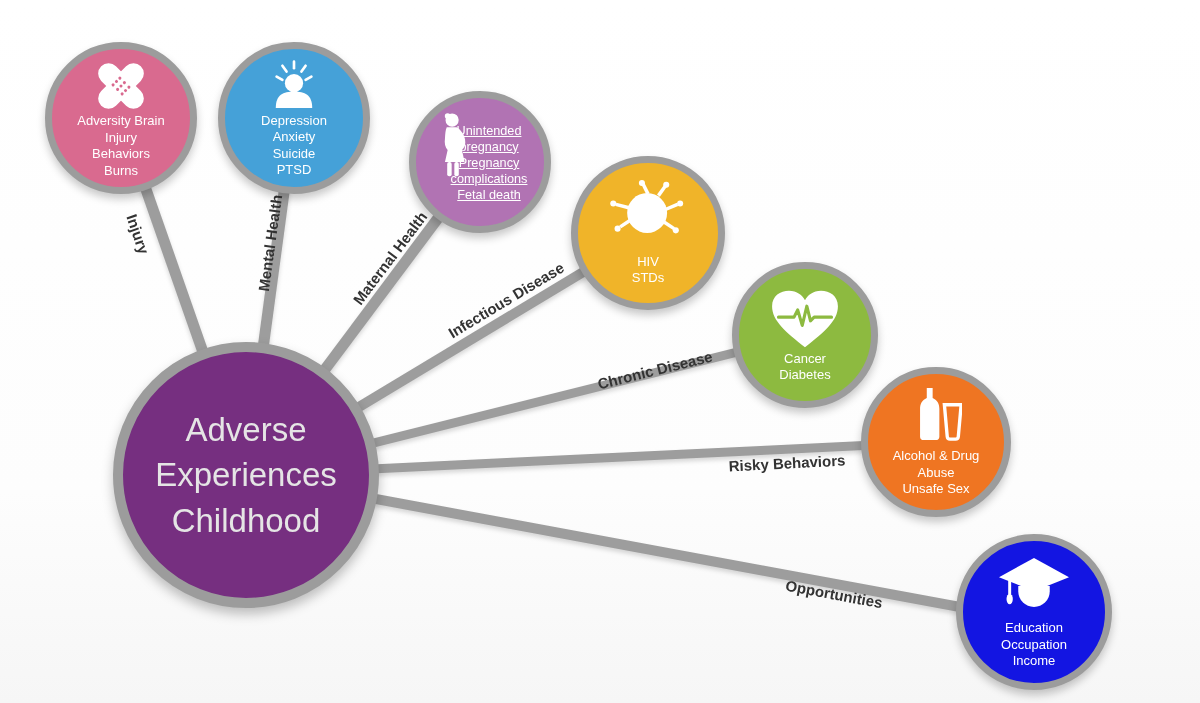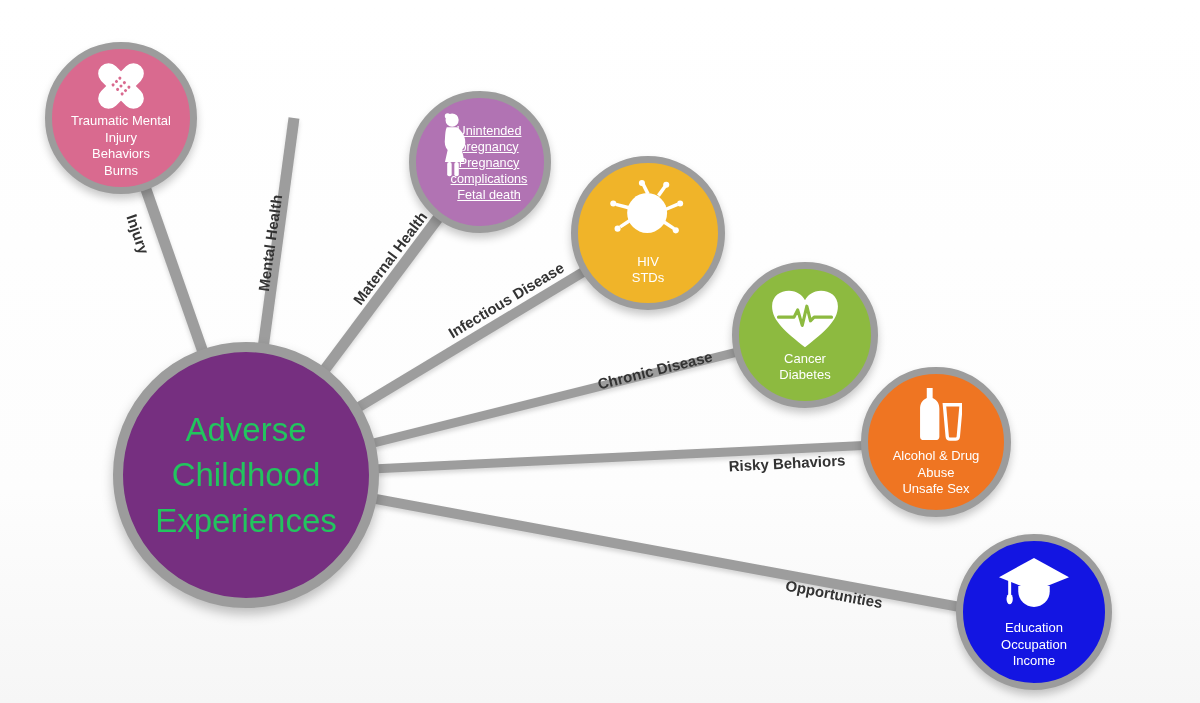--- a/index.html
+++ b/index.html
@@ -20,21 +20,21 @@
     display:flex; flex-direction:column; align-items:center; justify-content:center;
     color:#fff; text-align:center;
     box-shadow: 0 5px 9px rgba(0,0,0,0.22);
   }
   .node .nlines { font-size:13px; line-height:1.27; font-weight:400; }
   .node .icon { display:block; line-height:0; }
   .center-node {
     position:absolute; left:113px; top:342px; width:266px; height:266px;
     border-radius:50%; border:10px solid #9c9c9c; box-sizing:border-box;
     display:flex; flex-direction:column; align-items:center; justify-content:center;
-    color:#22c55e; text-align:center; font-size:33px; line-height:1.38; font-weight:400;
+    color:#e5e5e5; text-align:center; font-size:33px; line-height:1.38; font-weight:400;
     box-shadow: 0 6px 12px rgba(0,0,0,0.25);
   }
   .clabel {
     position:absolute; white-space:nowrap;
     font-size:15px; font-weight:600; color:#333;
     transform: translate(-50%,-50%) rotate(var(--rot));
   }
   
   .n-injury        { left:45px;  top:42px;  width:152px; height:152px; padding-top:4px; gap:2px; }
   .n-mental        { left:218px; top:42px;  width:152px; height:152px; gap:3px; }
@@ -65,22 +65,22 @@
   <div class="clabel" style="left:138px; top:234px; --rot:71deg;">Injury</div>
   <div class="clabel" style="left:270px; top:243px; --rot:-82deg;">Mental Health</div>
   <div class="clabel" style="left:390px; top:258px; --rot:-53deg;">Maternal Health</div>
   <div class="clabel" style="left:506px; top:300px; --rot:-31deg;">Infectious Disease</div>
   <div class="clabel" style="left:655px; top:370px; --rot:-14deg;">Chronic Disease</div>
   <div class="clabel" style="left:787px; top:463px; --rot:-3deg;">Risky Behaviors</div>
   <div class="clabel" style="left:834px; top:594px; --rot:10.5deg;">Opportunities</div>
 
   <div class="center-node" style="background-color: rgb(118, 47, 128);">
     <div>Adverse</div>
+    <div>Experiences</div>
     <div>Childhood</div>
-    <div>Experiences</div>
   </div>
 
   <div class="node n-injury" style="background-color: rgb(217, 106, 143);">
     <span class="icon">
       <svg width="56" height="50" viewBox="0 0 70 62">
         <g transform="rotate(45 35 31)">
             <rect x="0" y="18" width="70" height="26" rx="13" fill="#fff"></rect>
           </g>
         <g transform="rotate(-45 35 31)">
             <rect x="0" y="18" width="70" height="26" rx="13" fill="#fff"></rect>
@@ -92,27 +92,48 @@
           <circle cx="27" cy="31" r="1.9"></circle>
             <circle cx="35" cy="31" r="1.9"></circle>
             <circle cx="43" cy="31" r="1.9"></circle>
           <circle cx="27" cy="37" r="1.9"></circle>
             <circle cx="35" cy="37" r="1.9"></circle>
             <circle cx="43" cy="37" r="1.9"></circle>
         </g>
       </svg>
     </span>
     <div class="nlines">
-      <div>Traumatic Mental</div>
+      <div>Adversity Brain</div>
       <div>Injury</div>
       <div>Behaviors</div>
       <div>Burns</div>
     </div>
   </div>
 
+  <div class="node n-mental" style="background-color: rgb(69, 161, 216);">
+    <span class="icon">
+      <svg width="58" height="52" viewBox="0 0 70 62">
+        <g stroke="#fff" stroke-width="3.2" stroke-linecap="round">
+          <line x1="14" y1="22" x2="21" y2="26"></line>
+          <line x1="21" y1="9" x2="26" y2="16"></line>
+          <line x1="35" y1="4" x2="35" y2="12"></line>
+          <line x1="49" y1="9" x2="44" y2="16"></line>
+          <line x1="56" y1="22" x2="49" y2="26"></line>
+        </g>
+        <circle cx="35" cy="30" r="11" fill="#fff"></circle>
+        <path d="M13,60 C13,44 22,40 35,40 C48,40 57,44 57,60 Z" fill="#fff"></path>
+      </svg>
+    </span>
+    <div class="nlines">
+      <div>Depression</div>
+      <div>Anxiety</div>
+      <div>Suicide</div>
+      <div>PTSD</div>
+    </div>
+  </div>
 
   <div class="node n-maternal" style="background-color: rgb(177, 115, 179); text-decoration: underline;">
     <span class="icon">
       <svg width="34" height="66" viewBox="0 0 38 74">
         <g fill="#fff">
           <circle cx="13" cy="4.5" r="3.2"></circle>
           <circle cx="18" cy="9" r="7.4"></circle>
           <path d="M12,17 h11 c5,3 8.5,8 9.5,13.5 c1,5.5 -0.5,9.5 -3.5,12 l3,13.5 h-22 l3,-13.5 c-2.8,-2.8 -3.8,-7.5 -3,-13 c0.3,-5 0.5,-9.5 2,-12.5 z"></path>
           <rect x="12.5" y="56" width="5" height="16" rx="2.2"></rect>
           <rect x="20.5" y="56" width="5" height="16" rx="2.2"></rect>

